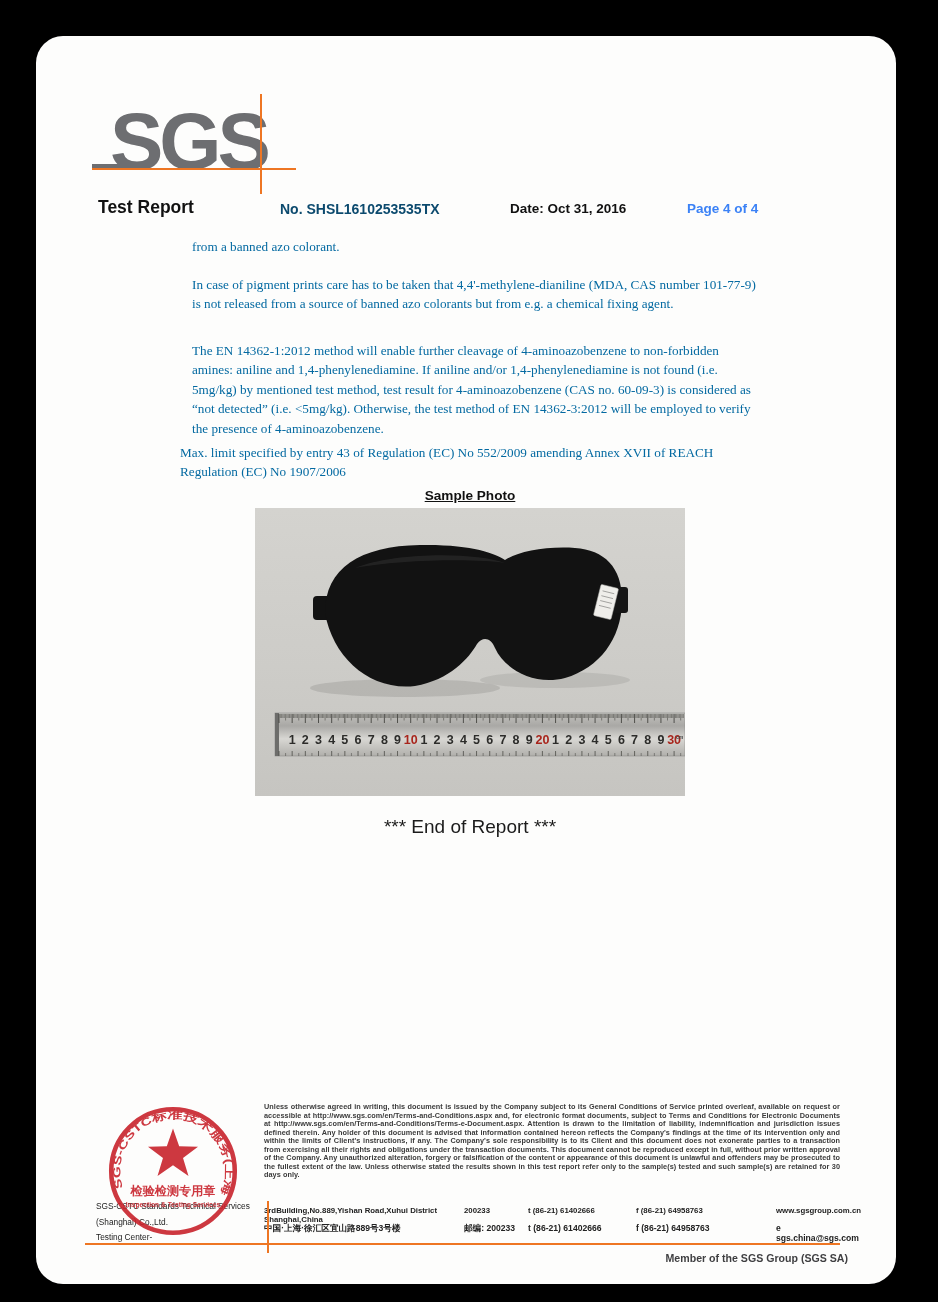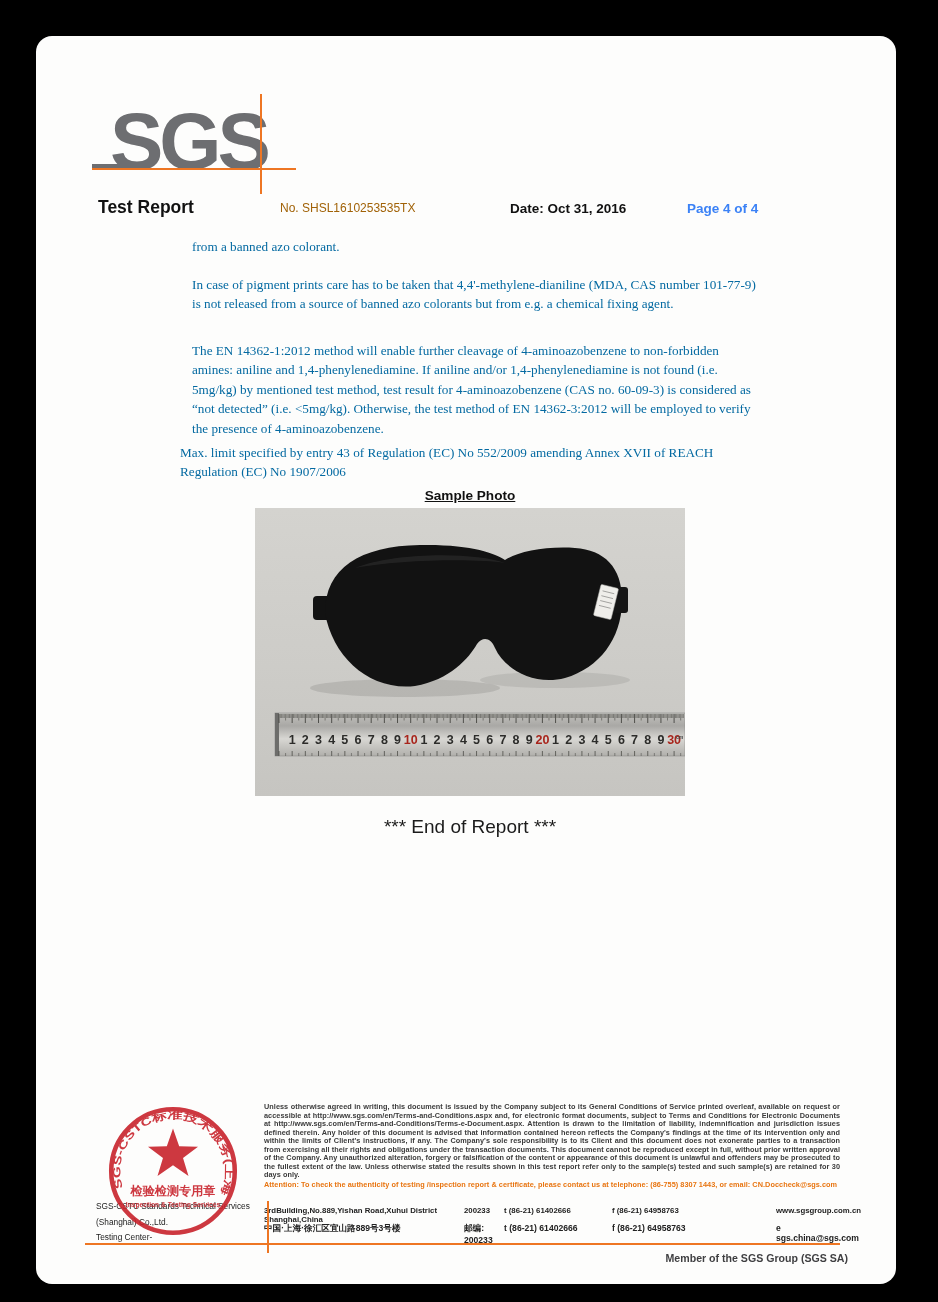--- a/index.html
+++ b/index.html
@@ -7,37 +7,37 @@
   body {
     background:#000;
     position:relative;
     font-family:"Liberation Sans", sans-serif;
     overflow:hidden;
   }
   .page {
     position:absolute; left:36px; top:36px;
     width:860px; height:1248px;
     background:#fdfdfc;
-    border-radius:16px;
+    border-radius:27px;
     overflow:hidden;
   }
   .abs { position:absolute; }
 
   
   .logo-text {
     left:74px; top:66px;
     font-size:80px; font-weight:bold; color:#6d6e71;
     letter-spacing:-4px; line-height:1;
   }
   .logo-gray-bar { left:56px; top:128px; width:56px; height:5px; background:#6d6e71; }
   .logo-hline    { left:56px; top:132px; width:204px; height:2px; background:#ee7623; }
   .logo-vline    { left:224px; top:58px; width:2px; height:100px; background:#ee7623; }
 
   .hdr-title { left:62px;  top:161px; font-size:17.5px; font-weight:bold; color:#111; }
-  .hdr-no    { left:244px; top:165px; font-size:12px; font-weight:normal; color:#a16207; }
+  .hdr-no    { left:244px; top:165px; font-size:14px; font-weight:bold; color:#0c4a6e; }
   .hdr-date  { left:474px; top:165px; font-size:13.5px; font-weight:bold; color:#111; }
   .hdr-page  { left:651px; top:165px; font-size:13.5px; font-weight:bold; color:#3b82f6; }
 
   
   .para {
     left:156px; width:566px;
     font-size:13.2px; line-height:19.4px; color:#0369a1;font-family:Liberation Serif, serif;
   }
   .p1 { top:201px; }
   .p2 { top:239px; }
@@ -63,21 +63,21 @@
   }
   .legal-block {
     left:228px; top:1067px; width:576px;
     font-size:7.3px; line-height:8.5px; font-weight:bold;
     color:#3b3b3b; text-align:justify; letter-spacing:0.05px;
   }
   .attention { color:#e87511; margin-top:1px; }
   .contact-rows { left:228px; top:1170px; width:578px; font-size:7.8px; font-weight:bold; color:#222; }
   .contact-row { display:flex; align-items:baseline; height:17px; }
   .c-addr  { width:200px; }
-  .c-post  { width:40px; }
+  .c-post  { width:64px; }
   .c-tel   { width:84px; }
   .c-fax   { width:110px;padding-left:24px; }
   .c-extra { margin-left:auto; width:110px;padding-left:44px; }
   .cjk-row { font-size:8.6px; }
   .orange-vline { left:231px; top:1165px; width:2px; height:52px; background:#ee7623; z-index:2; }
   .orange-hline { left:49px; top:1207px; width:755px; height:2px; background:#ee7623; z-index:2; }
   .member-line {
     top:1216px; right:48px;
     font-size:10.6px; font-weight:bold; color:#3f3f41;
   }
@@ -577,21 +577,20 @@
     <path id="stamp-arc" d="M 32.1,100.3 A 52,52 0 1 1 127.9,100.3" fill="none"></path>
     <text class="stamp-text" font-size="10.5">
       <textPath href="#stamp-arc" startOffset="4" textLength="268" lengthAdjust="spacingAndGlyphs">SGS-CSTC标准技术服务(上海)有限公司</textPath>
     </text>
     <text class="stamp-text" x="80" y="104" font-size="12" text-anchor="middle">检验检测专用章</text>
     <text class="stamp-text" x="80" y="116" font-size="6.6" text-anchor="middle">Inspection &amp; Testing Services</text>
   </svg>
 
   <div class="abs legal-block">
     <div>Unless otherwise agreed in writing, this document is issued by the Company subject to its General Conditions of Service printed overleaf, available on request or accessible at http://www.sgs.com/en/Terms-and-Conditions.aspx and, for electronic format documents, subject to Terms and Conditions for Electronic Documents at http://www.sgs.com/en/Terms-and-Conditions/Terms-e-Document.aspx. Attention is drawn to the limitation of liability, indemnification and jurisdiction issues defined therein. Any holder of this document is advised that information contained hereon reflects the Company's findings at the time of its intervention only and within the limits of Client's instructions, if any. The Company's sole responsibility is to its Client and this document does not exonerate parties to a transaction from exercising all their rights and obligations under the transaction documents. This document cannot be reproduced except in full, without prior written approval of the Company. Any unauthorized alteration, forgery or falsification of the content or appearance of this document is unlawful and offenders may be prosecuted to the fullest extent of the law. Unless otherwise stated the results shown in this test report refer only to the sample(s) tested and such sample(s) are retained for 30 days only.</div>
-    <div class="attention">Attention: To check the authenticity of testing /inspection report &amp; certificate, please contact us at telephone: (86-755) 8307 1443, or email: CN.Doccheck@sgs.com</div>
   </div>
 
   <div class="abs orange-vline"></div>
 
   <div class="abs contact-rows">
     <div class="contact-row">
       <span class="c-addr">3rdBuilding,No.889,Yishan Road,Xuhui District Shanghai,China</span>
       <span class="c-post">200233</span>
       <span class="c-tel">t (86-21) 61402666</span>
       <span class="c-fax">f (86-21) 64958763</span>

